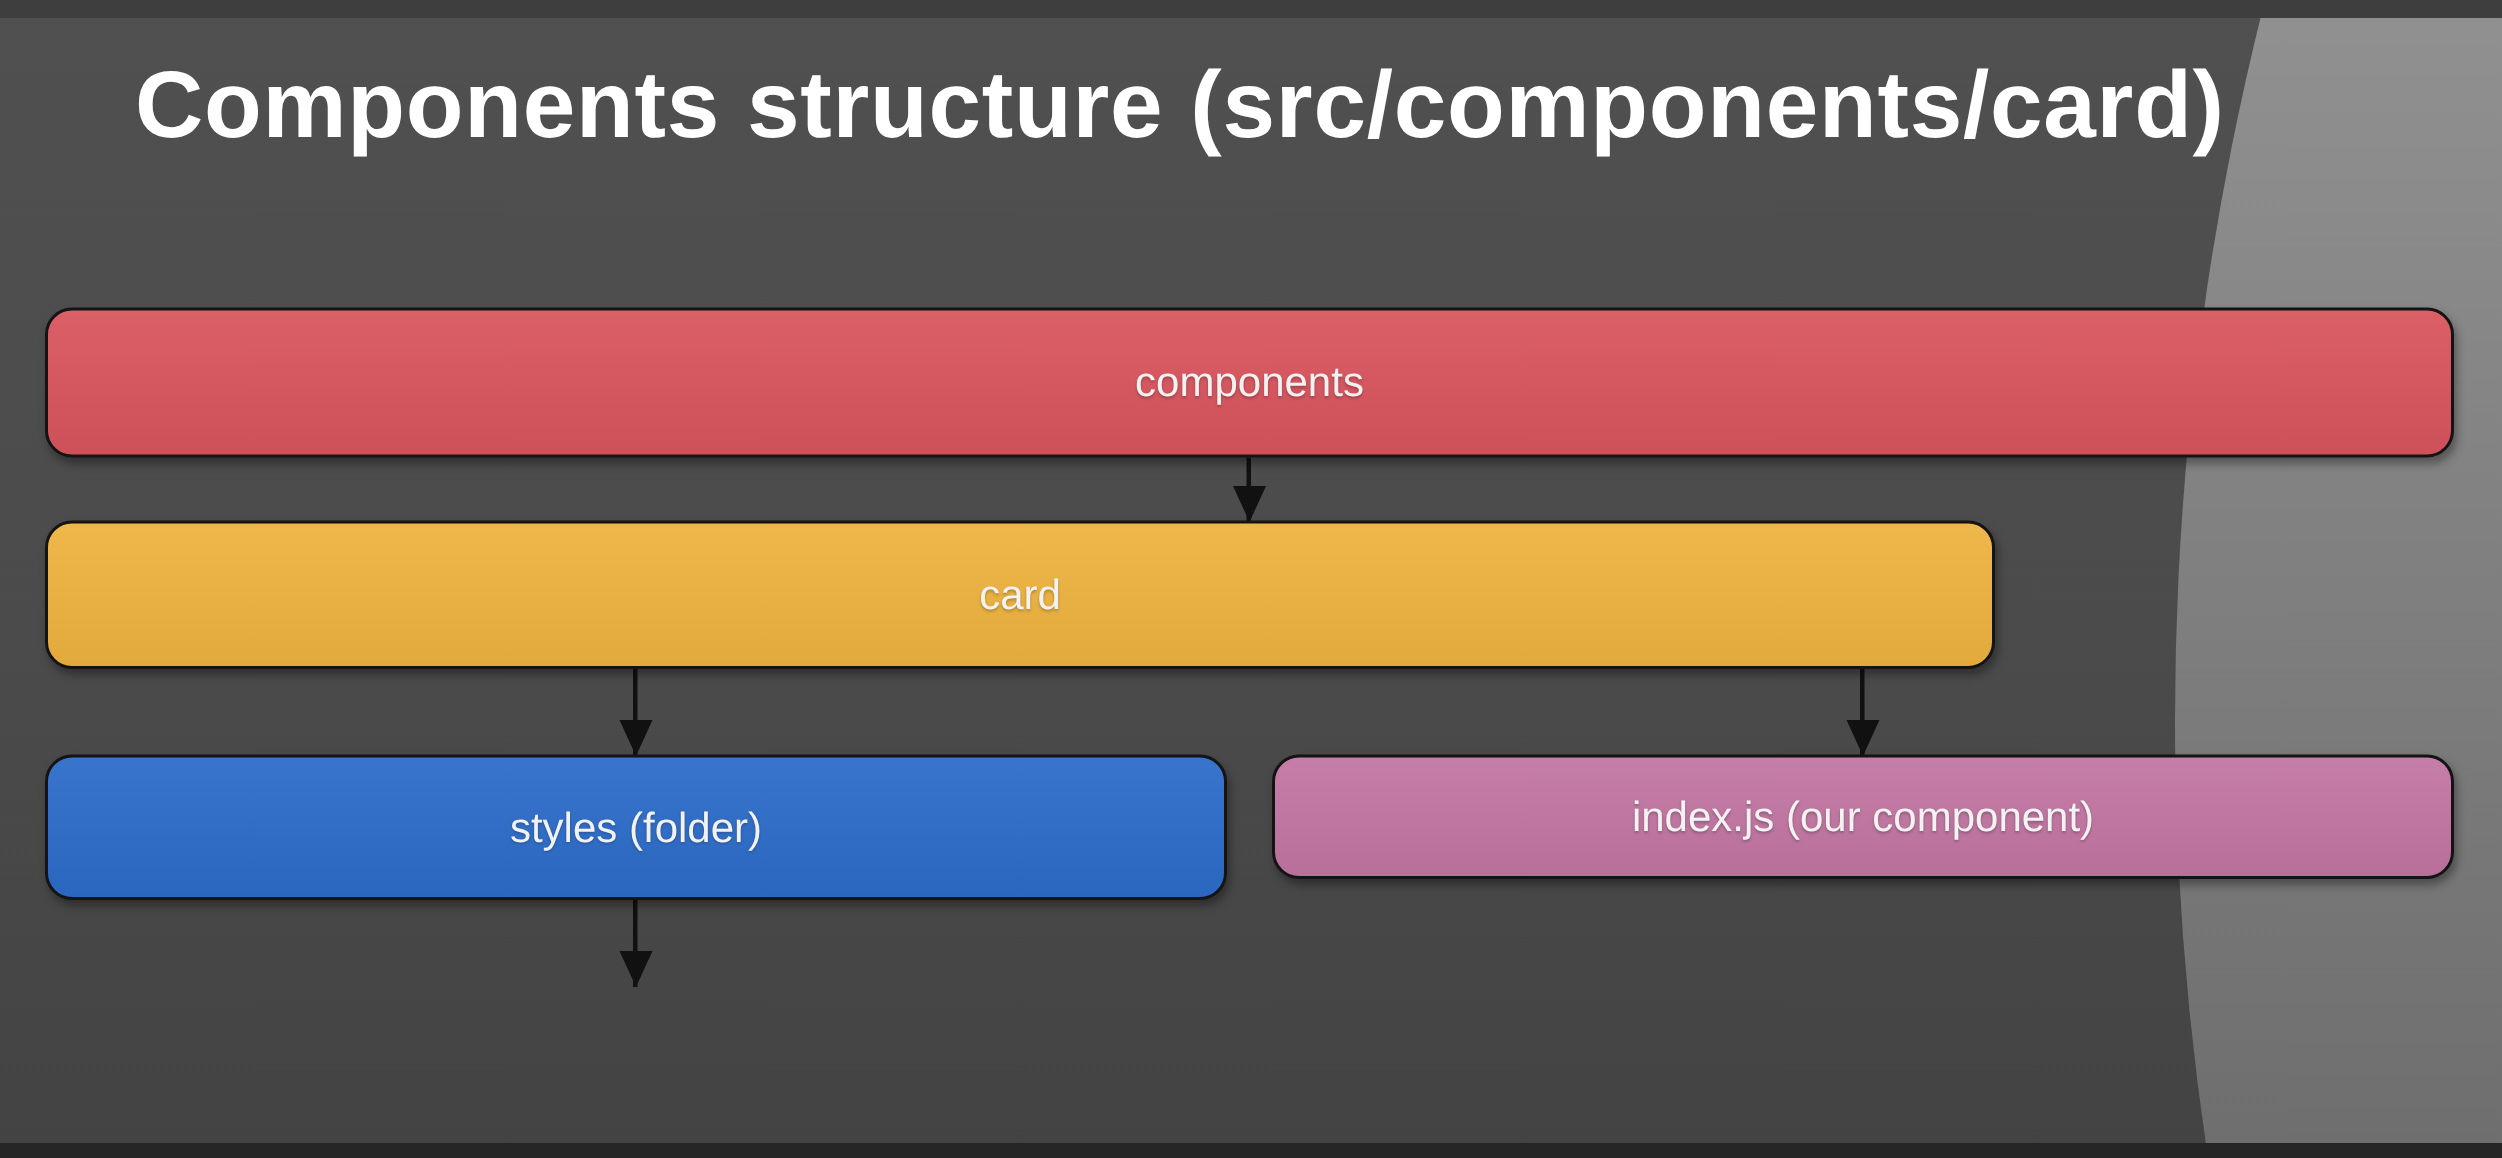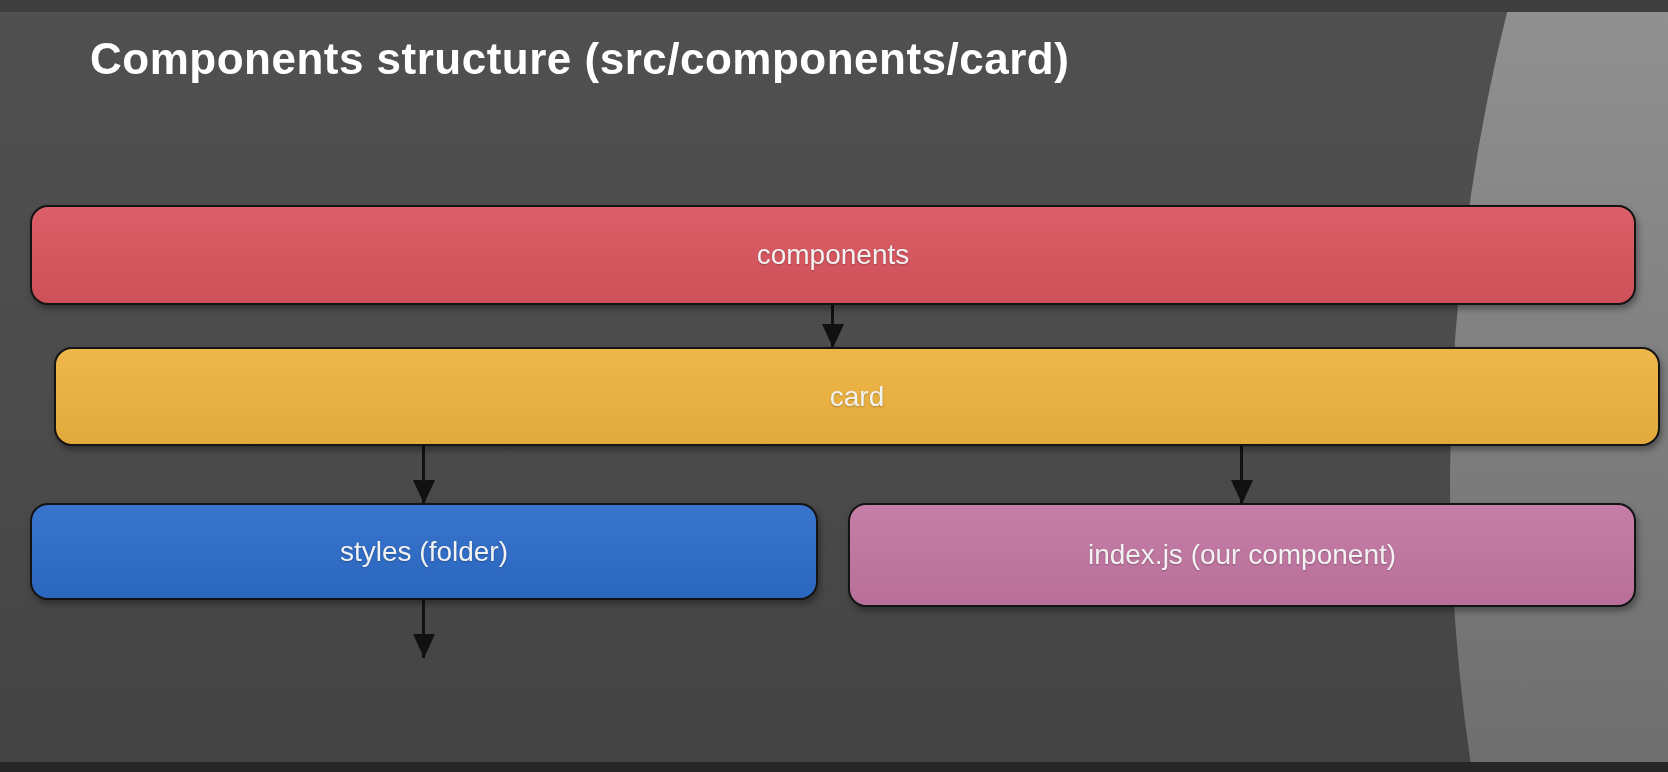--- a/index.html
+++ b/index.html
@@ -16,21 +16,21 @@
   .bg-circle {
     position:absolute;
     width:3900px; height:3900px;
     left:1450px; top:-1470px;
     border-radius:50%;
     z-index:1;
   }
   .title {
     position:absolute;
     left:90px; top:34px;
-    font-size:44px;
+    font-size:63px;
     font-weight:800;
     letter-spacing:0.5px;
     white-space:nowrap;
     z-index:3;
     margin:0;
   }
   .node {
     position:absolute;
     z-index:3;
     border:2px solid #141414;
@@ -39,23 +39,23 @@
     display:flex;
     align-items:center;
     justify-content:center;
     font-size:28px;
     color:#f2f2f2;
     background-image:linear-gradient(rgba(255,255,255,0.06), rgba(0,0,0,0.05));
     box-shadow:2px 4px 6px rgba(0,0,0,0.35);
     text-shadow:0 1px 2px rgba(0,0,0,0.25);
   }
   .node-components { left:30px; top:205px;  width:1606px; height:100px; }
-  .node-card       { left:30px; top:347px;  width:1606px; height:99px;margin-left:24px;  }
+  .node-card       { left:30px; top:347px;  width:1300px; height:99px;  }
   .node-styles     { left:30px; top:503px;  width:788px;  height:97px;  }
-  .node-index      { left:848px; top:503px; width:788px;  height:104px;  }
+  .node-index      { left:848px; top:503px; width:788px;  height:83px;  }
   .node-cardjs     { left:30px; top:657px;  width:788px;  height:97px;  }
   .arrow {
     position:absolute;
     width:3px;
     z-index:2;
   }
   .arrow-1 { left:831px;  top:305px; height:43px; }
   .arrow-2 { left:422px;  top:446px; height:58px; }
   .arrow-3 { left:1240px; top:446px; height:58px; }
   .arrow-4 { left:422px;  top:600px; height:58px; }

